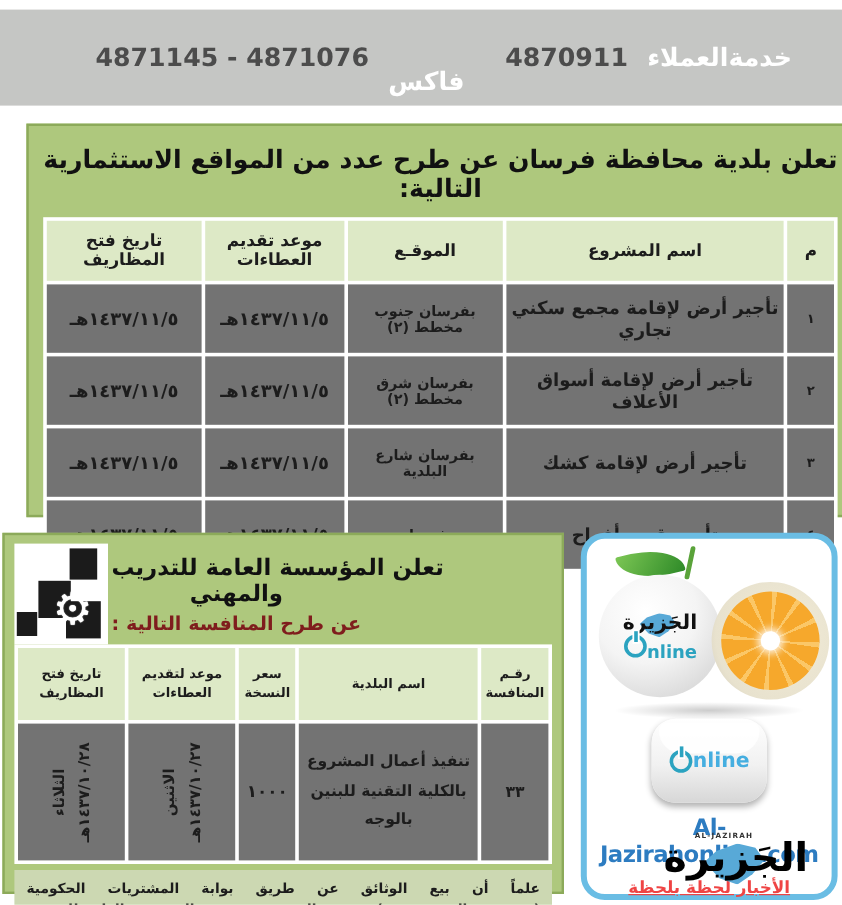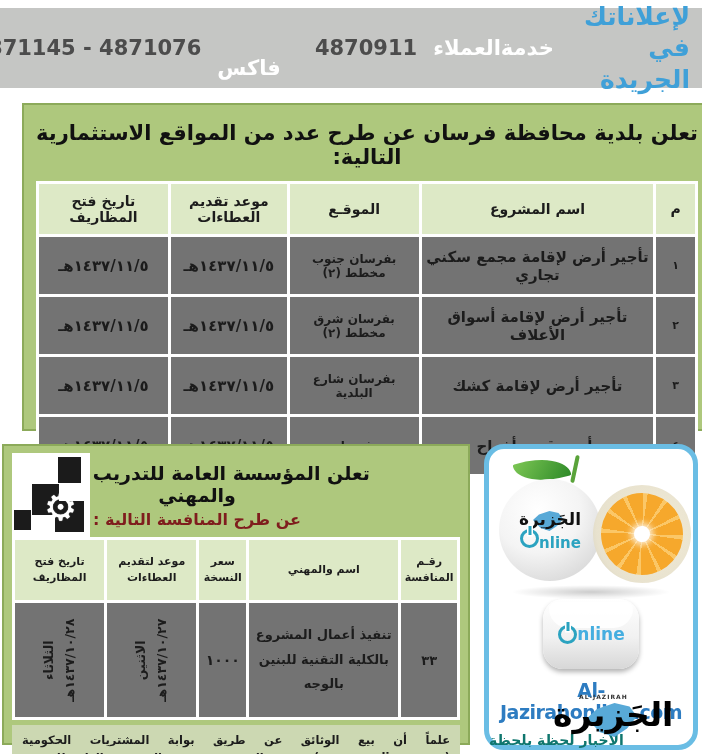--- a/index.html
+++ b/index.html
@@ -147,45 +147,42 @@
   }
   .power-o i{
     position:absolute;left:50%;top:-6px;width:3px;height:9px;background:#2ba3c0;
     transform:translateX(-50%);box-shadow:0 0 0 1.5px #ffffff;
   }
   .website{
     text-align:center;color:#2d7cc1;font-weight:bold;font-size:19px;
     margin-top:10px;letter-spacing:-0.5px;
   }
   .tagline{
-    text-align:left;color:#0f766e;font-weight:bold;font-size:14px;margin-top:9px;
+    text-align:center;color:#ef4444;font-weight:bold;font-size:14px;margin-top:9px;
     direction:rtl;
+    text-decoration:underline;
   }
   .brand{position:absolute;right:10px;bottom:2px;width:130px;height:50px;}
   .brand .latin{
     position:absolute;left:26px;top:0;font-size:6px;font-weight:bold;
     letter-spacing:1px;color:#333;
   }
   .brand .blob{
     position:absolute;left:34px;top:10px;width:50px;height:34px;background:#58a9d7;
     clip-path:polygon(0% 45%,20% 18%,55% 0%,85% 10%,100% 40%,80% 75%,55% 100%,25% 85%);
   }
   .brand .ar{
     position:relative;text-align:left;font-size:33px;font-weight:bold;color:#000;
     line-height:44px;direction:rtl;
   }
 </style>
 </head>
 <body>
 
 <div class="banner">
-  <div class="slogan">
-    <div>لإعلاناتك</div>
-    <div>في الجريدة</div>
-  </div>
   <div class="contact">
     <span class="lbl">خدمةالعملاء</span>
     <span class="num" dir="ltr">4870911</span>
     <span class="lbl fax-lbl">فاكس</span>
     <span class="num" dir="ltr">4871145 - 4871076</span>
   </div>
 </div>
 
 <div class="greenbox" id="box1">
   <div class="box1-title">تعلن بلدية محافظة فرسان عن طرح عدد من المواقع الاستثمارية التالية:</div>
@@ -251,21 +248,21 @@
     <colgroup>
       <col style="width:13%">
         <col style="width:36%">
         <col style="width:11%">
         <col style="width:20%">
         <col style="width:20%">
     </colgroup>
     <tbody>
         <tr>
       <th>رقـم المنافسة</th>
-      <th>اسم والمهني</th>
+      <th>اسم البلدية</th>
       <th>سعر النسخة</th>
       <th>موعد لتقديم العطاءات</th>
       <th>تاريخ فتح المظاريف</th>
     </tr>
     <tr>
       <td class="c-num">٣٣</td>
       <td class="c-name2">تنفيذ أعمال المشروع بالكلية التقنية للبنين بالوجه</td>
       <td class="c-price">١٠٠٠</td>
       <td>
         <div class="vrot">

